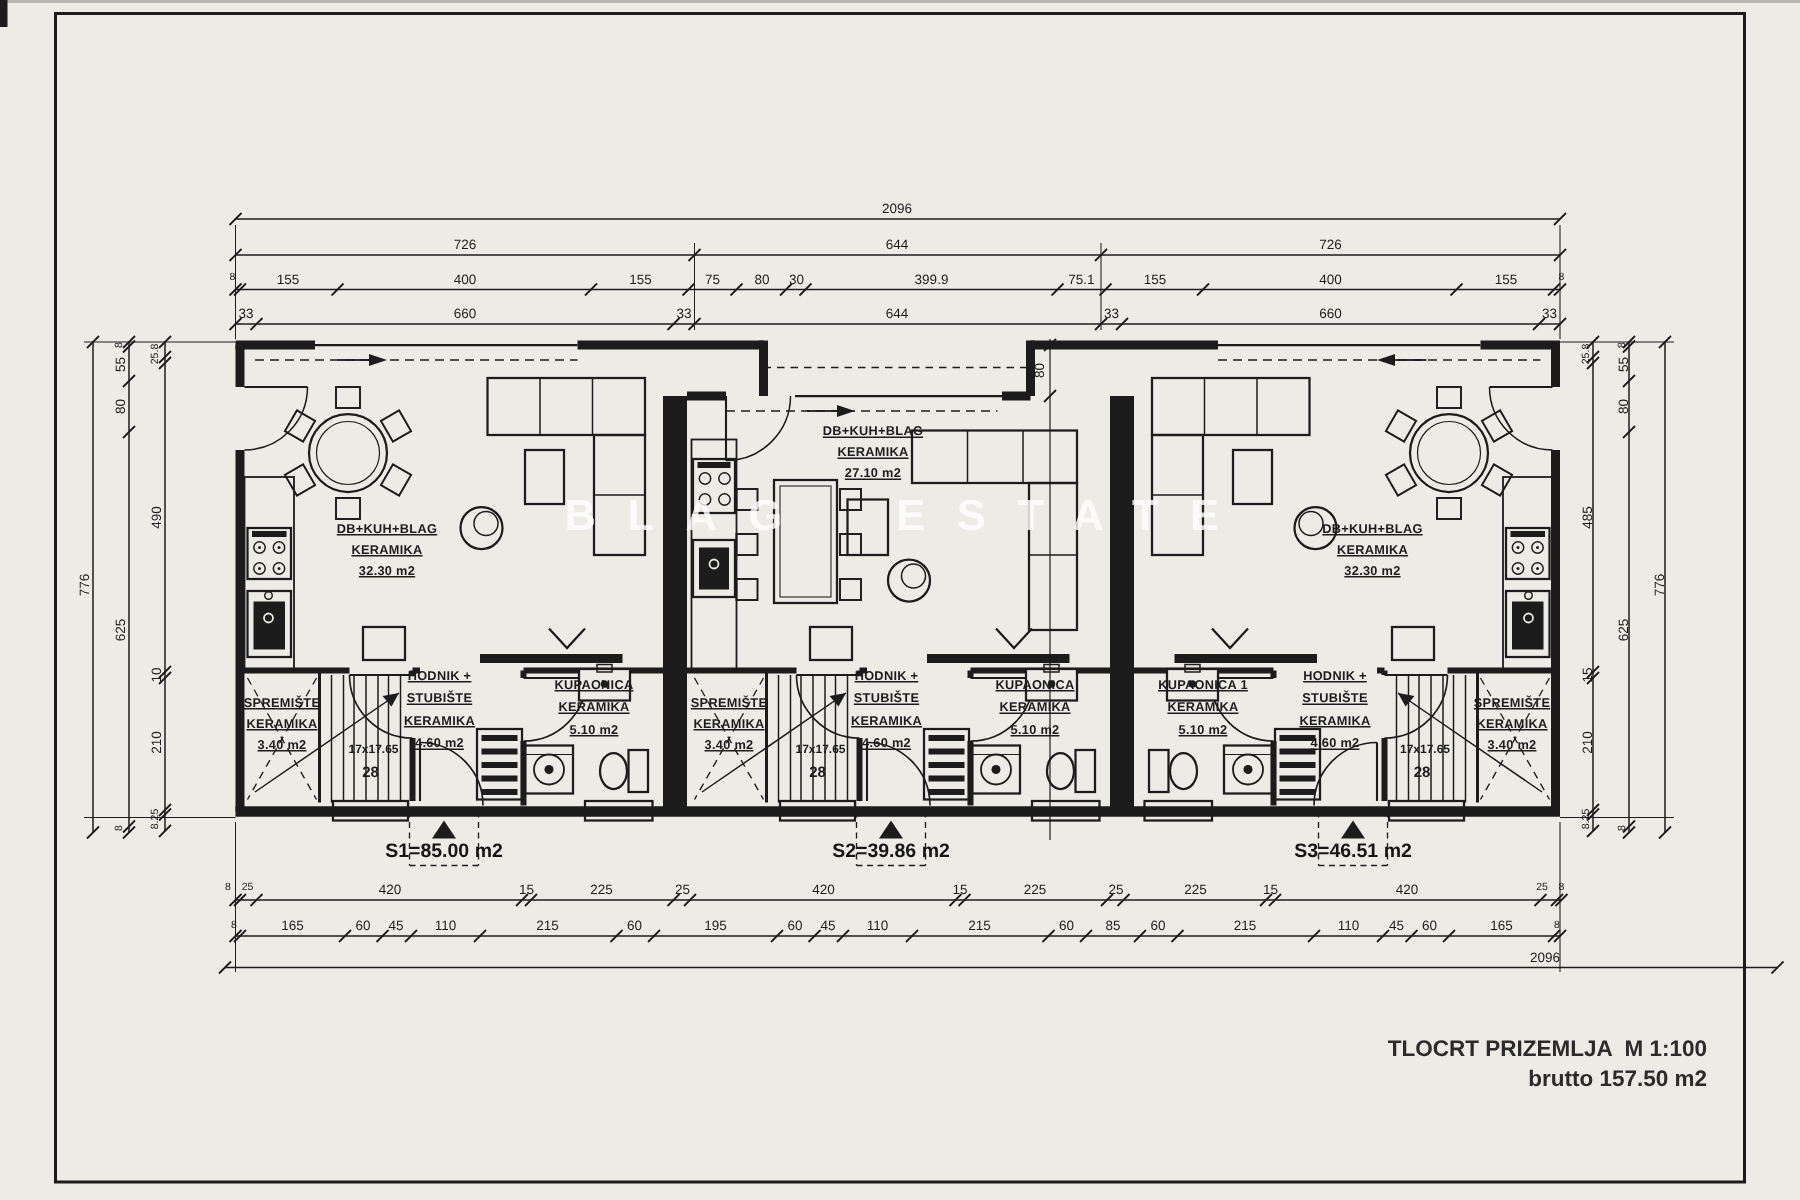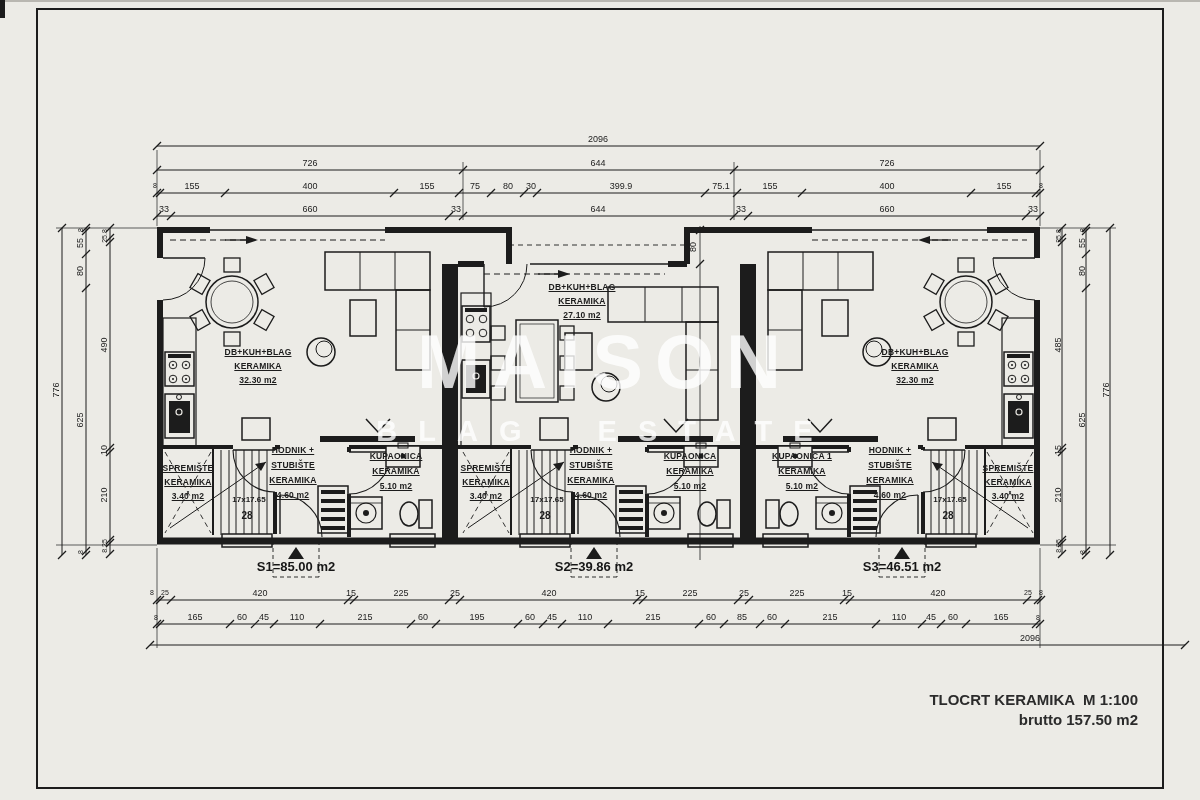--- a/index.html
+++ b/index.html
@@ -543,22 +543,21 @@
     <span>KUPAONICA 1</span>
         <span>KERAMIKA</span>
         <span>5.10 m2</span>
   </div>
   <div class="slabel" style="left:950px;top:495px">17x17.65</div>
   <div class="slabel big" style="left:948px;top:510px">28</div>
   <div class="alabel" style="left:902px;top:559px">S3=46.51 m2</div>
 </div>
 
 <div class="watermark">
-  <div class="wm1">MAISON</div>
   <div class="wm2">BLAG ESTATE</div>
 </div>
 
 <div class="titleblock">
-  <span>TLOCRT KERAMIKA  M 1:100</span>
+  <span>TLOCRT PRIZEMLJA  M 1:100</span>
   <span>brutto 157.50 m2</span>
 </div>
 
 </div>
 
 </body></html>

